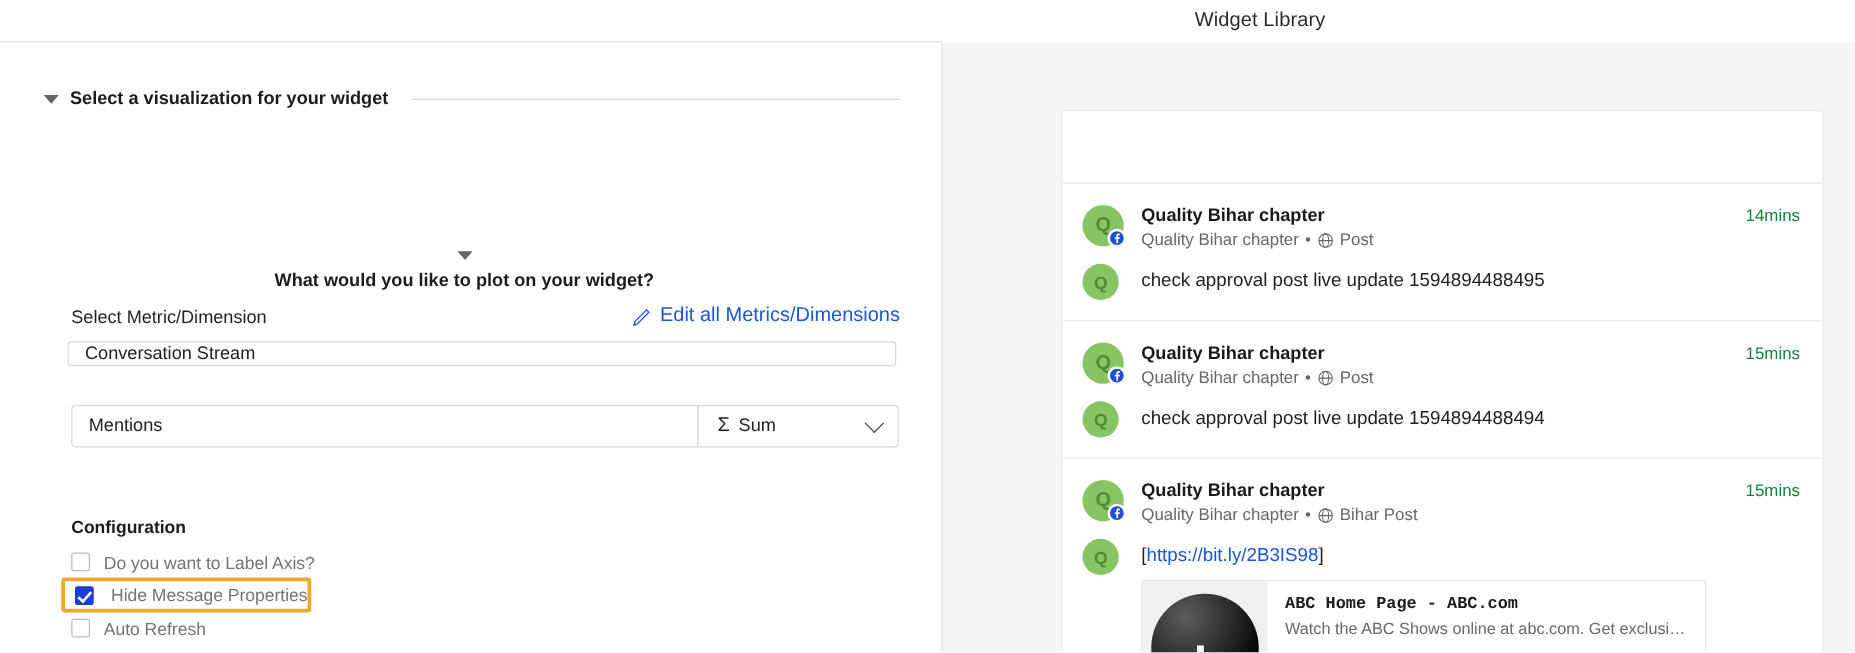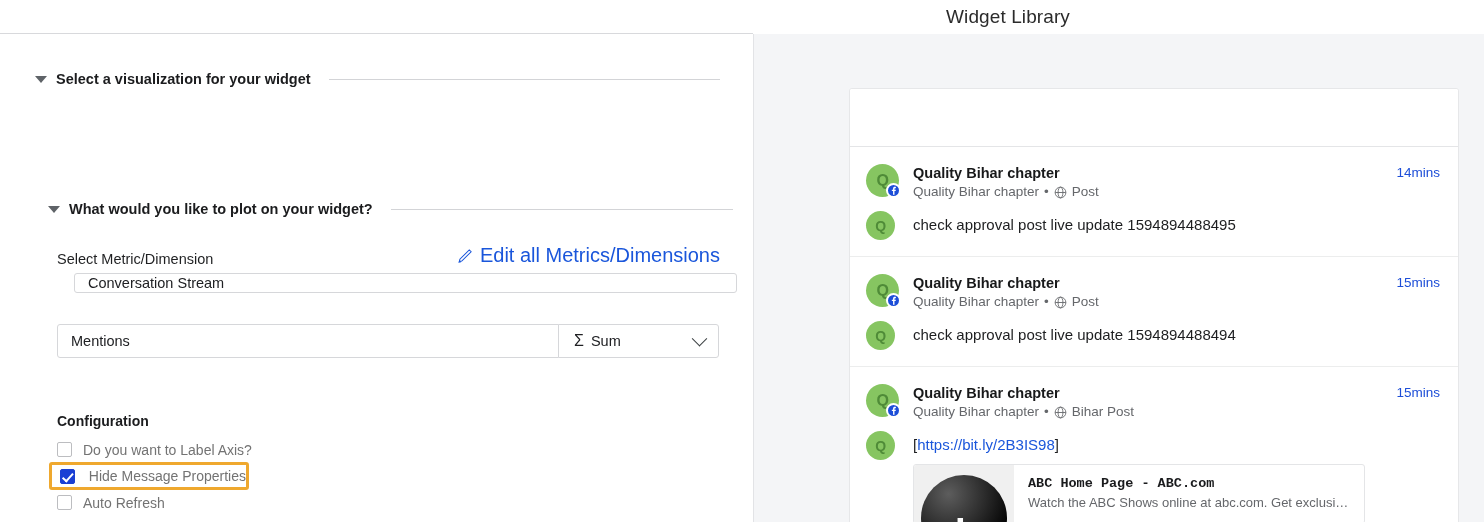--- a/index.html
+++ b/index.html
@@ -26,21 +26,21 @@
     display: flex;
     align-items: flex-start;
     justify-content: center;
   }
   .tab {
     position: relative;
     height: 33px;
     padding: 0 18px;
     display: flex;
     align-items: center;
-    font-size: 19px;
+    font-size: 16px;
     color: #2b2b2b;
     letter-spacing: .1px;
     cursor: pointer;
     white-space: nowrap;
   }
   .tab.active { color: #18191a; }
   .tab.active::after {
     content: "";
     position: absolute;
     left: 0; right: 0; bottom: 0;
@@ -142,49 +142,49 @@
   .chev {
     width: 11px; height: 11px;
     border-right: 1.6px solid #9aa0a6;
     border-bottom: 1.6px solid #9aa0a6;
     transform: rotate(45deg) translate(-2px,-2px);
     flex: none;
   }
   .chev.dark { border-color: #3c4043; }
 
   
-  .plot-head { position: absolute; left: 48px; top: 167px; width: 685px; }
+  .plot-head { position: absolute; left: 29px; top: 167px; width: 685px; flex-direction: column; }
   .viz-head  { position: absolute; left: 35px; top: 37px;  width: 685px; }
 
   .sub-label-row {
     position: absolute;
     left: 57px; top: 210px;
     width: 663px;
     display: flex;
     align-items: flex-end;
     justify-content: space-between;
   }
   .sub-label {
     font-size: 14.5px;
     color: #1f2022;
   }
   .edit-link {
     display: flex;
     align-items: center;
     gap: 7px;
     color: #1a56db;
-    font-size: 20px;
+    font-size: 16px;
     cursor: pointer;
     white-space: nowrap;
   }
   .pencil-icon { width: 15px; height: 15px; display: block; flex: none; }
 
   .metric-input {
     position: absolute;
-    left: 74px; top: 239px;
+    left: 54px; top: 239px;
     width: 663px; height: 20px;
     padding: 0 13px;
   }
   .mentions-row {
     position: absolute;
     left: 57px; top: 290px;
     width: 663px; height: 34px;
     display: flex;
   }
   .mentions-input {
@@ -326,21 +326,21 @@
     color: #65676b;
     line-height: 18px;
     display: flex;
     align-items: center;
     gap: 5px;
     margin-top: 1px;
   }
   .globe-icon { width: 13px; height: 13px; display: inline-block; flex: none; }
   .fi-time {
     font-size: 13.5px;
-    color: #1d4ed8;
+    color: #15803d;
     flex: none;
     padding-left: 10px;
     padding-top: 1px;
   }
   .fi-body {
     display: flex;
     align-items: flex-start;
     margin-top: 10px;
   }
   .avatar.sm {

